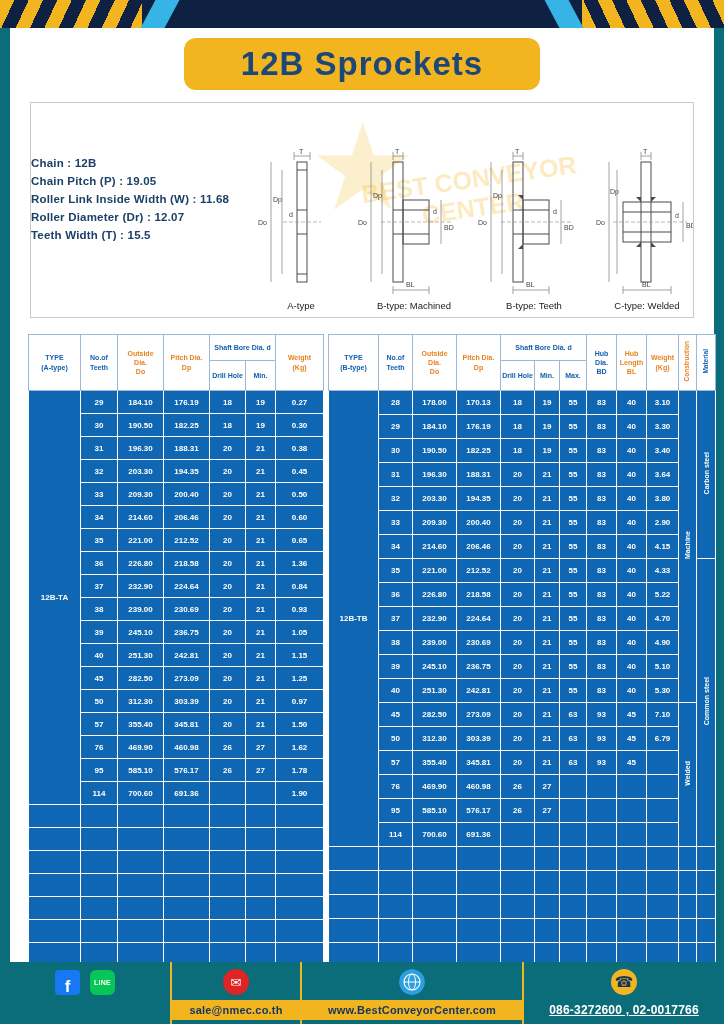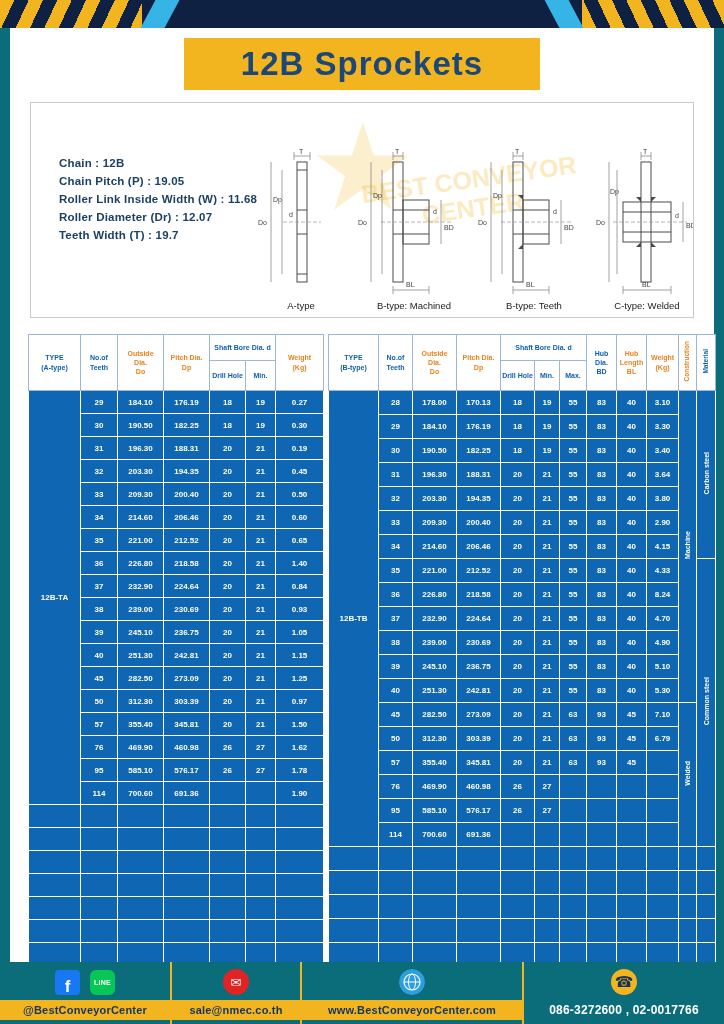--- a/index.html
+++ b/index.html
@@ -10,25 +10,25 @@
   
   .topbar{position:absolute;top:0;left:0;right:0;height:28px;background:#0e2142;}
   .stripes{position:absolute;top:0;height:28px;width:142px;}
   .stripes.left{left:0;background:repeating-linear-gradient(115deg,#f3b51f 0 13px,#0e2142 13px 26px);}
   .stripes.right{right:0;background:repeating-linear-gradient(65deg,#f3b51f 0 13px,#0e2142 13px 26px);}
   .accent{position:absolute;top:0;height:28px;width:24px;background:#35b4e5;transform:skewX(-28deg);}
   .accent.a-left{left:148px;}
   .accent.a-right{right:148px;transform:skewX(28deg);}
   
   .page{position:absolute;top:28px;left:10px;width:704px;height:934px;background:#ffffff;}
-  .banner{width:356px;height:52px;margin:10px auto 0;background:#f3b51f;display:flex;align-items:center;justify-content:center;}
+  .banner{width:356px;height:52px;margin:10px auto 0;background:#f3b51f;display:flex;align-items:center;justify-content:center;border-radius:12px;}
   .banner span{font-size:33px;font-weight:bold;color:#1b4779;letter-spacing:1px;}
   
   .specbox{position:relative;margin:12px 20px 0;height:214px;border:1px solid #c9c9c9;background:#fff;overflow:hidden;}
-  .specs{position:absolute;left:28px;top:54px;}
+  .specs{position:absolute;left:0;top:54px;}
   .spec-line{font-size:11.5px;font-weight:700;color:#1c4066;margin-bottom:6px;letter-spacing:.2px;}
   .watermark{position:absolute;left:250px;top:0;width:330px;height:200px;pointer-events:none;}
   .wm-star{position:absolute;left:28px;top:4px;font-size:120px;line-height:1;color:rgba(243,181,29,.22);}
   .wm-text{position:absolute;left:55px;top:62px;width:270px;font-size:25px;font-weight:bold;text-align:center;
            color:rgba(243,181,29,.28);transform:rotate(-8deg);}
   .drawings{position:absolute;left:218px;right:8px;top:12px;bottom:6px;display:flex;justify-content:space-between;align-items:flex-end;}
   .drawing{margin:0;display:flex;flex-direction:column;align-items:center;}
   .caption{font-size:9.5px;color:#1a1a1a;margin-top:2px;}
   svg text{font-size:7px;fill:#444;font-family:"Liberation Sans",sans-serif;}
   .ln{stroke:#4a4a4a;fill:none;stroke-width:1;}
@@ -58,21 +58,21 @@
   .footer{position:absolute;left:0;right:0;bottom:0;height:62px;background:#0c6d7a;display:flex;align-items:stretch;}
   .fsec{display:flex;flex-direction:column;align-items:center;justify-content:space-between;padding:7px 0 4px;}
   .s1{flex:0 0 170px;}
   .s2{flex:0 0 128px;}
   .s3{flex:0 0 220px;}
   .s4{flex:1;}
   .fsep{width:2px;background:#f3b51f;}
   .ficons{display:flex;gap:10px;align-items:center;height:26px;}
   .flabel{width:100%;height:20px;background:#f3b51f;color:#12355f;font-weight:bold;font-size:11px;
           display:flex;align-items:center;justify-content:center;letter-spacing:.2px;}
-  .flabel.plain{background:transparent;color:#ffffff;font-size:12px;}
+  .flabel.plain{background:transparent;color:#ffffff;font-size:12px;text-decoration:underline;}
   .fb{width:25px;height:25px;background:#1877f2;border-radius:4px;color:#fff;font-weight:bold;font-size:17px;
       display:flex;align-items:flex-end;justify-content:center;line-height:.9;}
   .lineic{width:25px;height:25px;background:#06c755;border-radius:6px;color:#fff;font-weight:bold;font-size:7px;
       display:flex;align-items:center;justify-content:center;letter-spacing:.3px;}
   .mailic{width:26px;height:26px;background:#e02424;border-radius:50%;color:#fff;font-size:13px;
       display:flex;align-items:center;justify-content:center;}
   .globeic{width:26px;height:26px;border-radius:50%;overflow:hidden;display:flex;}
   .phoneic{width:26px;height:26px;background:#f3b51f;border-radius:50%;color:#12355f;font-size:15px;
       display:flex;align-items:center;justify-content:center;}
 </style>
@@ -96,21 +96,21 @@
     <div class="watermark">
       <span class="wm-star">★</span>
       <span class="wm-text">BEST CONVEYOR CENTER</span>
     </div>
 
     <div class="specs">
       <div class="spec-line">Chain : 12B</div>
       <div class="spec-line">Chain Pitch (P) : 19.05</div>
       <div class="spec-line">Roller Link Inside Width (W) : 11.68</div>
       <div class="spec-line">Roller Diameter (Dr) : 12.07</div>
-      <div class="spec-line">Teeth Width (T) : 19.7</div>
+      <div class="spec-line">Teeth Width (T) : 15.5</div>
     </div>
 
     <div class="drawings">
 
       <figure class="drawing">
         <svg width="104" height="152" viewBox="0 0 104 152">
           <line class="dim" x1="45" y1="10" x2="61" y2="10"></line>
           <line class="dim" x1="45" y1="6" x2="45" y2="14"></line>
           <line class="dim" x1="61" y1="6" x2="61" y2="14"></line>
           <text x="50" y="8">T</text>
@@ -265,21 +265,21 @@
             <td>18</td>
             <td>19</td>
             <td>0.30</td>
           </tr>
           <tr>
             <td>31</td>
             <td>196.30</td>
             <td>188.31</td>
             <td>20</td>
             <td>21</td>
-            <td>0.19</td>
+            <td>0.38</td>
           </tr>
           <tr>
             <td>32</td>
             <td>203.30</td>
             <td>194.35</td>
             <td>20</td>
             <td>21</td>
             <td>0.45</td>
           </tr>
           <tr>
@@ -305,21 +305,21 @@
             <td>20</td>
             <td>21</td>
             <td>0.65</td>
           </tr>
           <tr>
             <td>36</td>
             <td>226.80</td>
             <td>218.58</td>
             <td>20</td>
             <td>21</td>
-            <td>1.40</td>
+            <td>1.36</td>
           </tr>
           <tr>
             <td>37</td>
             <td>232.90</td>
             <td>224.64</td>
             <td>20</td>
             <td>21</td>
             <td>0.84</td>
           </tr>
           <tr>
@@ -598,21 +598,21 @@
           </tr>
           <tr>
             <td>36</td>
             <td>226.80</td>
             <td>218.58</td>
             <td>20</td>
             <td>21</td>
             <td>55</td>
             <td>83</td>
             <td>40</td>
-            <td>8.24</td>
+            <td>5.22</td>
           </tr>
           <tr>
             <td>37</td>
             <td>232.90</td>
             <td>224.64</td>
             <td>20</td>
             <td>21</td>
             <td>55</td>
             <td>83</td>
             <td>40</td>
@@ -797,21 +797,20 @@
 <div class="footer">
   <div class="fsec s1">
     <div class="ficons">
       <div class="fb">
           <span>f</span>
         </div>
       <div class="lineic">
           <span>LINE</span>
         </div>
     </div>
-    <div class="flabel">@BestConveyorCenter</div>
   </div>
   <div class="fsep"></div>
   <div class="fsec s2">
     <div class="ficons">
         <div class="mailic">
           <span>✉</span>
         </div>
       </div>
     <div class="flabel">sale@nmec.co.th</div>
   </div>

